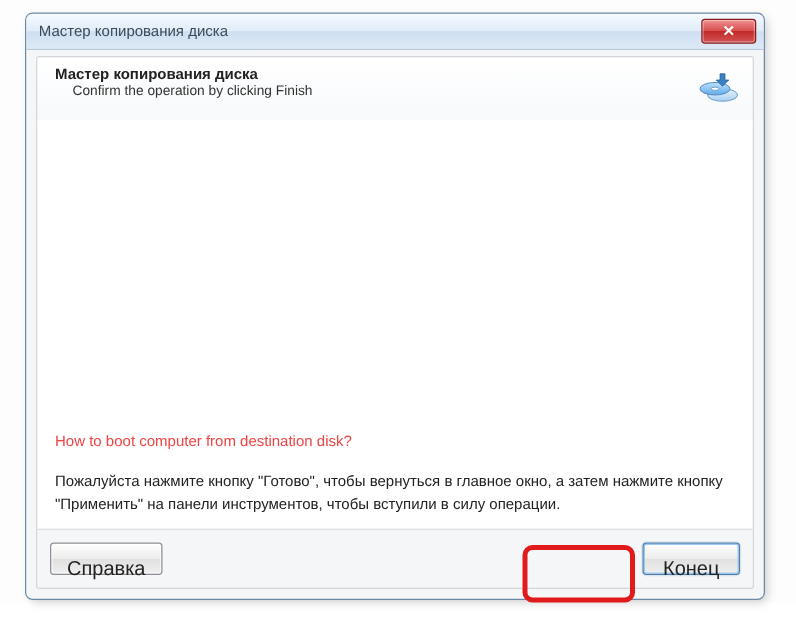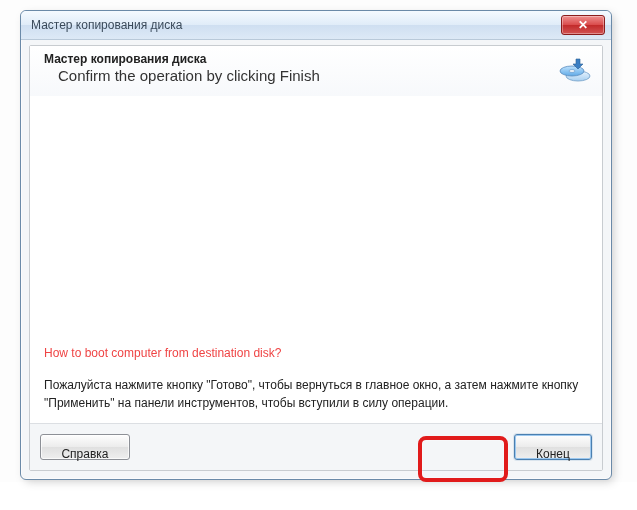--- a/index.html
+++ b/index.html
@@ -92,21 +92,21 @@
     border-bottom: 1px solid #dcdfe3;
     padding: 6px 56px 0 14px;
   }
   .header-title {
     font-weight: bold;
     color: #222;
     font-size: 12px;
   }
   .header-sub {
     color: #333;
-    font-size: 15px;
+    font-size: 11px;
     margin-left: 14px;
     margin-top: 1px;
   }
   .header-icon {
     position: absolute;
     right: 10px;
     top: 8px;
     width: 34px;
     height: 30px;
   }
@@ -148,21 +148,21 @@
   }
   .spacer { flex: 1; }
   .btn {
     min-width: 78px;
     height: 23px;
     margin-left: 8px;
     border: 1px solid #8d9096;
     border-radius: 3px;
     background: linear-gradient(#fefefe, #ececec 50%, #e0e0e0 51%, #efefef);
     font-family: inherit;
-    font-size: 12px;
+    font-size: 16px;
     color: #222;
     padding: 12px 10px;
     cursor: pointer;
     box-shadow: inset 0 0 0 1px rgba(255,255,255,0.7);
   }
   .btn.help { min-width: 90px; margin-left: 0; }
   .btn.default {
     border-color: #4a7fb0;
     box-shadow: inset 0 0 0 1px #9cc8ef, 0 0 0 1px rgba(74,127,176,0.15);
     margin-left: 16px;

